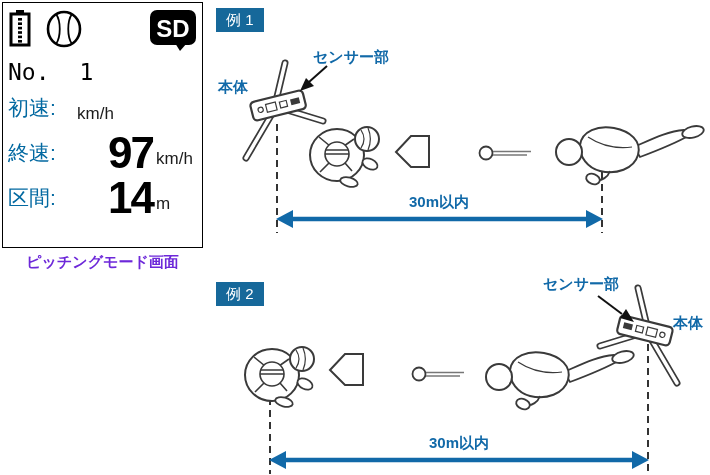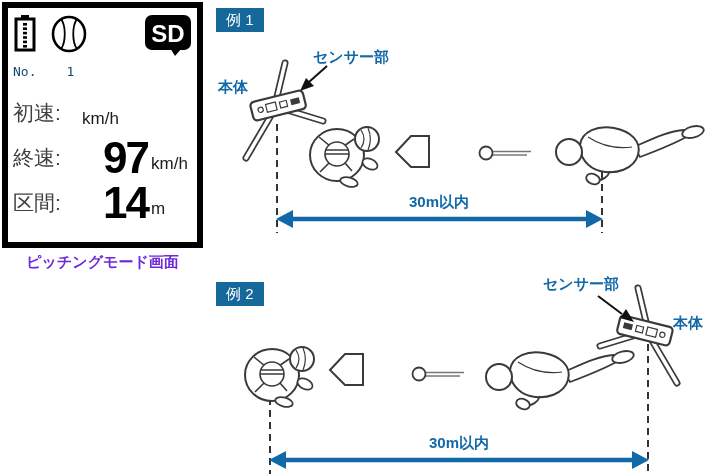--- a/index.html
+++ b/index.html
@@ -4,33 +4,33 @@
 <style>
   html,body { margin:0; padding:0; background:#fff; }
   body {
     position:relative; width:710px; height:475px; overflow:hidden;
     font-family:"Liberation Sans", sans-serif; color:#111;
   }
 
   
   .device-screen {
     position:absolute; left:2px; top:2px; width:201px; height:246px;
-    border:6px solid #000000; background:#fff; box-sizing:border-box;
+    border:1px solid #000000; background:#fff; box-sizing:border-box;
     padding:6px 5px 0 5px;
   }
   .icons-row { display:flex; align-items:flex-start; height:46px; }
   .icon-ball { margin-left:12px; }
   .icon-sd { margin-left:auto; }
   .record-row {
     font-family:"DejaVu Sans Mono", monospace;
-    font-size:13px; color:#0c4a6e; margin-top:4px; height:26px;
+    font-size:23px; color:#000000; margin-top:4px; height:26px;
   }
   .record-row .num { margin-left:30px; }
   .value-row { display:flex; align-items:center; height:45px; }
-  .vlabel { font-size:21px; width:66px; color:#404040; letter-spacing:0; }
+  .vlabel { font-size:21px; width:66px; color:#0369a1; letter-spacing:0; }
   .vnum {
     flex:1; text-align:right; font-size:44px; font-weight:bold;
     letter-spacing:-2px; line-height:1; color:#000;
   }
   .vunit { width:44px; font-size:17px; padding-left:3px; padding-top:12px; box-sizing:border-box; color:#1c1c1c; }
   .screen-caption {
     position:absolute; left:2px; top:253px; width:201px; text-align:center;
     color:#6d28d9; font-weight:bold; font-size:15px;
   }
 

